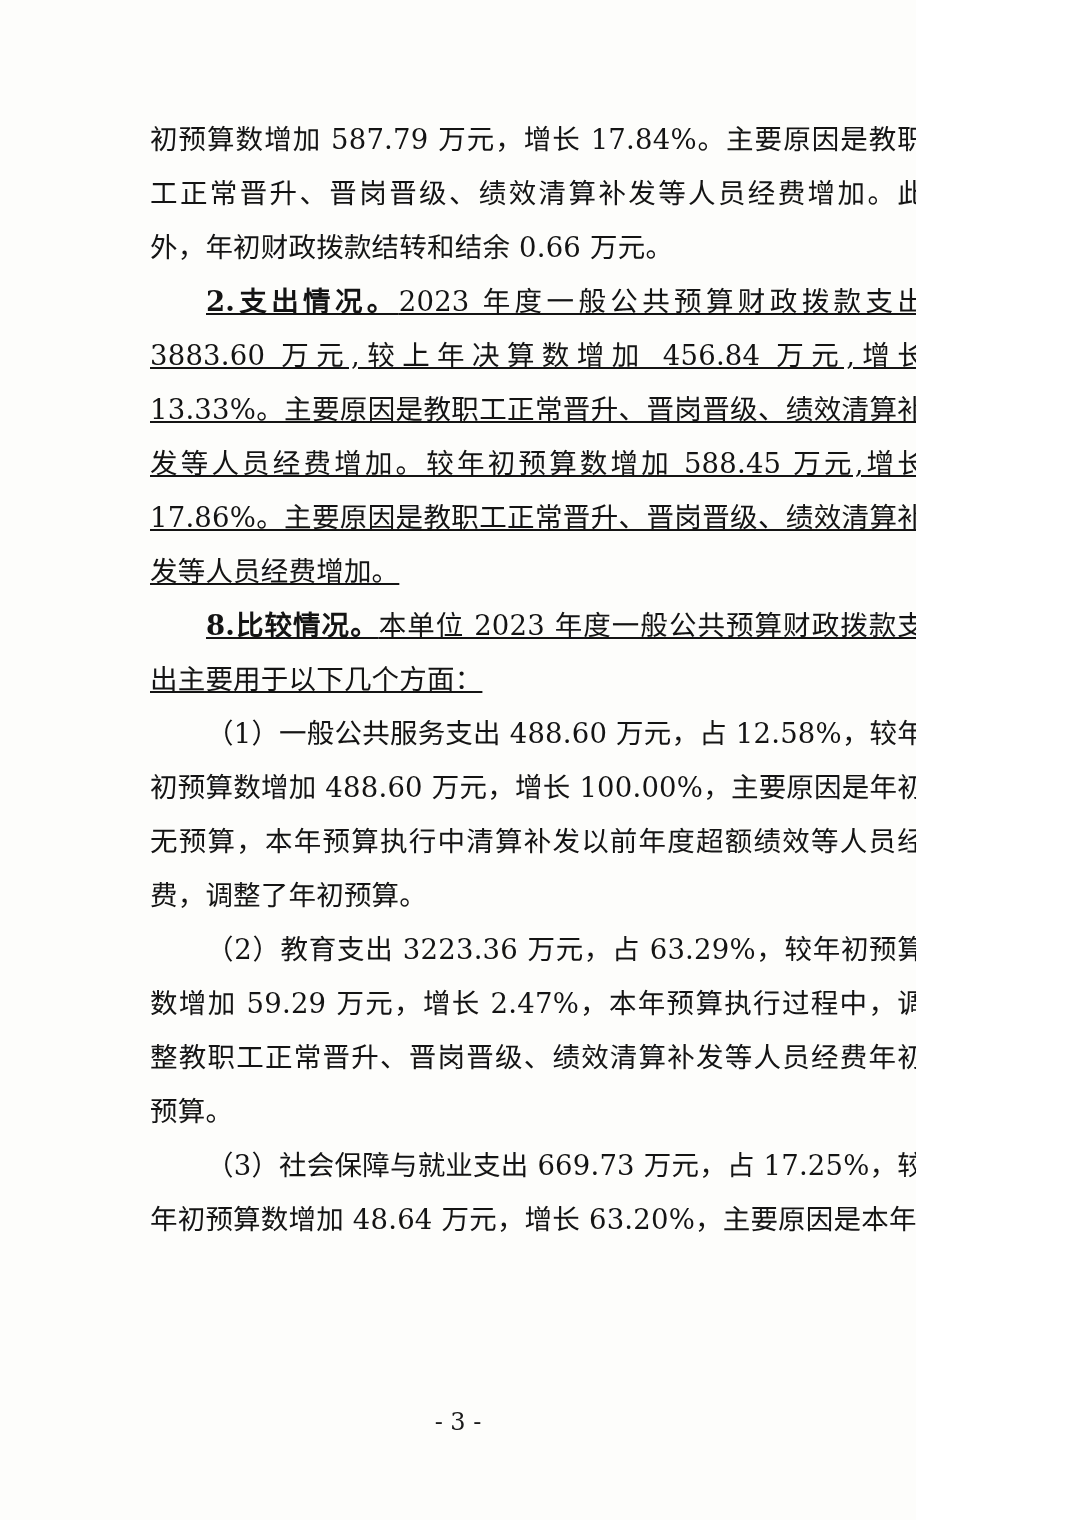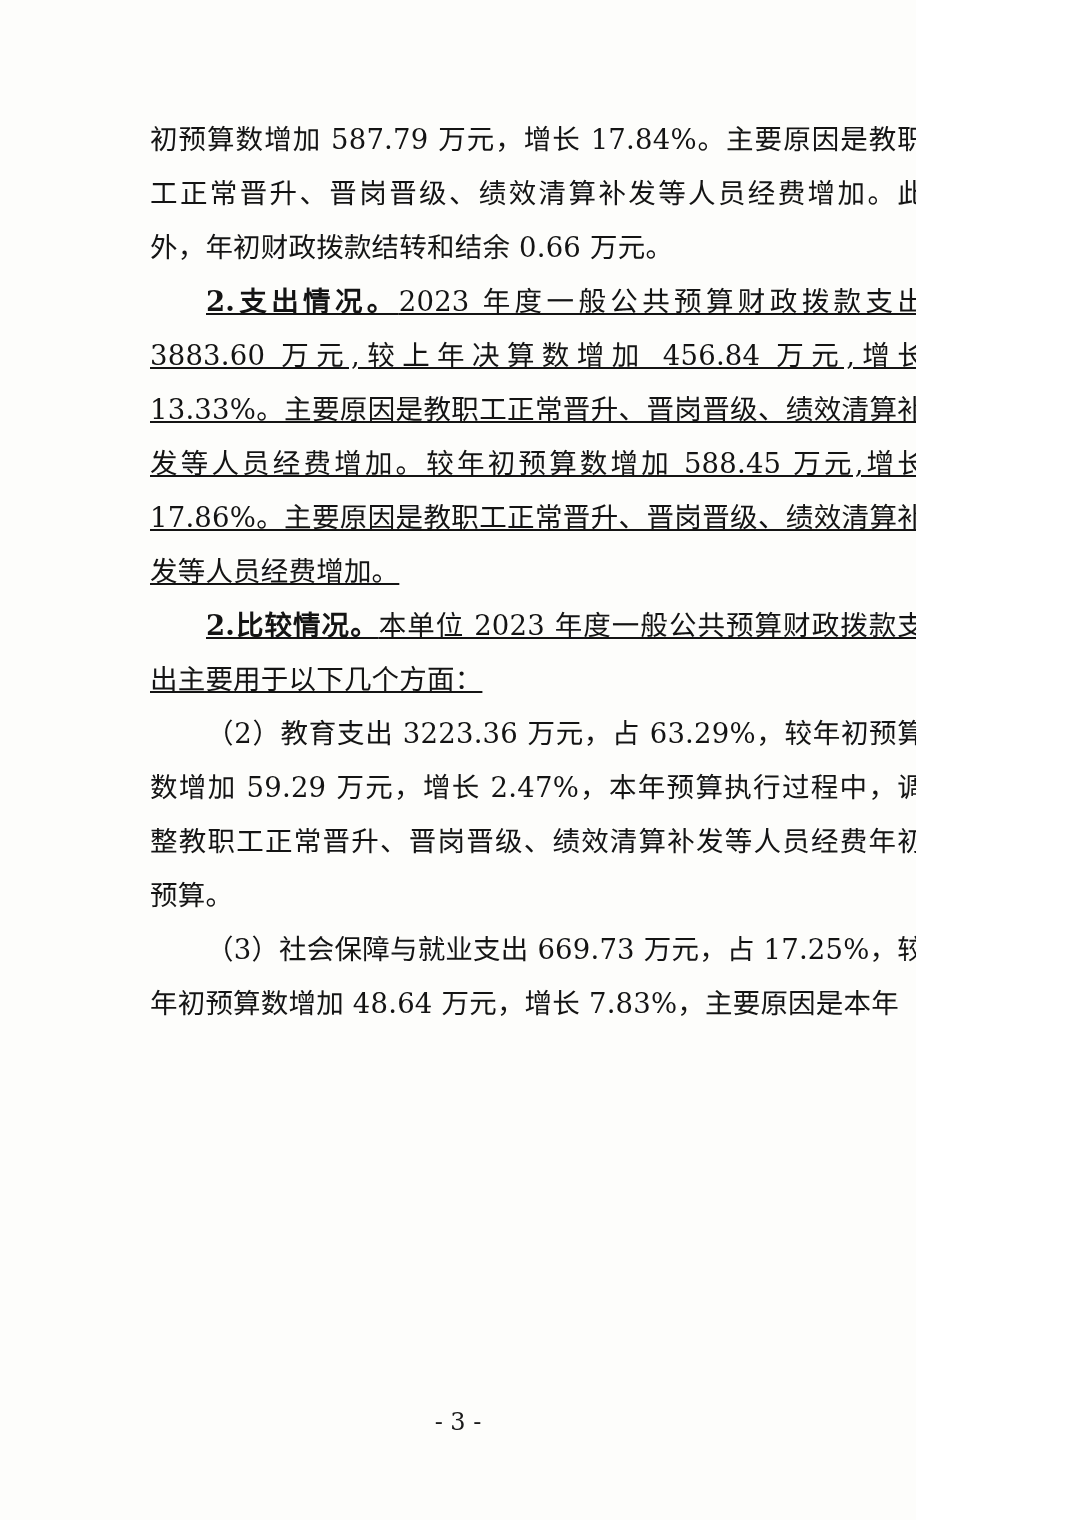--- a/index.html
+++ b/index.html
@@ -62,28 +62,31 @@
     <p class="para">
       <span>初预算数增加 587.79 万元，增长 17.84%。主要原因是教职工正常晋升、晋岗晋级、绩效清算补发等人员经费增加。此外，年初财政拨款结转和结余 0.66 万元。</span>
     </p>
 
     <p class="para indent">
       <span class="lead">2.支出情况。</span><span>2023 年度一般公共预算财政拨款支出 3883.60 万元,较上年决算数增加 456.84 万元,增长 13.33%。主要原因是教职工正常晋升、晋岗晋级、绩效清算补发等人员经费增加。较年初预算数增加 588.45 万元,增长 17.86%。主要原因是教职工正常晋升、晋岗晋级、绩效清算补发等人员经费增加。</span>
     </p>
 
 
     <p class="para indent">
-      <span class="lead">2.比较情况。</span><span>本单位 2023 年度一般公共预算财政拨款支出主要用于以下几个方面：</span>
+      <span class="lead">8.比较情况。</span><span>本单位 2023 年度一般公共预算财政拨款支出主要用于以下几个方面：</span>
     </p>
 
+    <p class="para indent-paren">
+      <span>（1）一般公共服务支出 488.60 万元，占 12.58%，较年初预算数增加 488.60 万元，增长 100.00%，主要原因是年初无预算，本年预算执行中清算补发以前年度超额绩效等人员经费，调整了年初预算。</span>
+    </p>
 
     <p class="para indent-paren">
       <span>（2）教育支出 3223.36 万元，占 63.29%，较年初预算数增加 59.29 万元，增长 2.47%，本年预算执行过程中，调整教职工正常晋升、晋岗晋级、绩效清算补发等人员经费年初预算。</span>
     </p>
 
     <p class="para indent-paren">
-      <span>（3）社会保障与就业支出 669.73 万元，占 17.25%，较年初预算数增加 48.64 万元，增长 7.83%，主要原因是本年</span>
+      <span>（3）社会保障与就业支出 669.73 万元，占 17.25%，较年初预算数增加 48.64 万元，增长 63.20%，主要原因是本年</span>
     </p>
 
   </div>
 
   <div class="footer">- 3 -</div>
 </div>
 
 </body></html>

